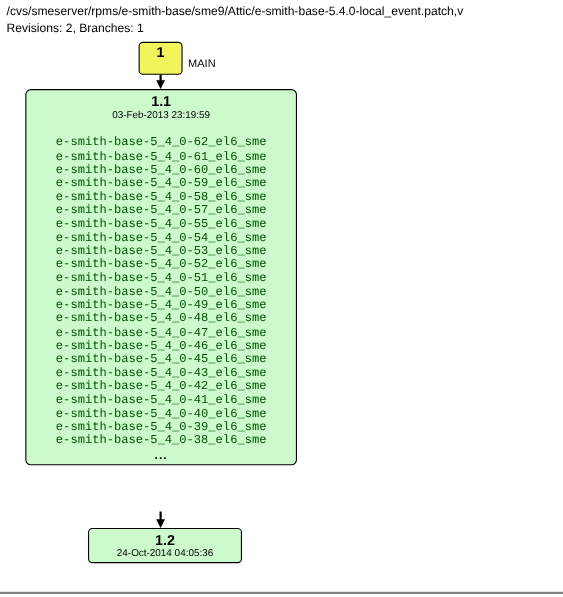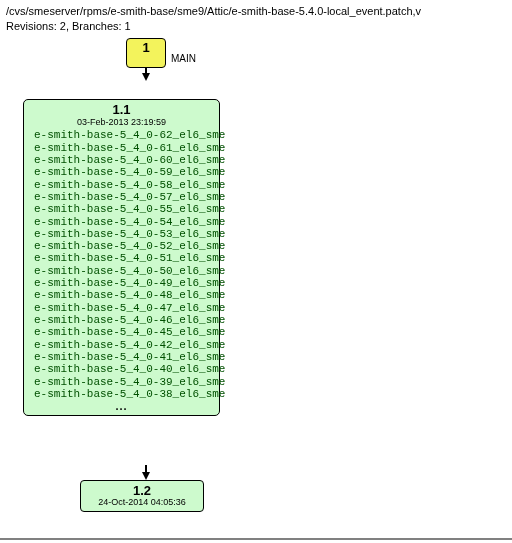--- a/index.html
+++ b/index.html
@@ -66,21 +66,21 @@
   .big-node .rev-number {
     font-family: "Helvetica","Arial",sans-serif;
     font-weight: bold;
     font-size: 13px;
     color: #000000;
   }
   .big-node .date {
     font-family: "Helvetica","Arial",sans-serif;
     font-size: 9px;
     color: #000000;
-    margin-bottom: 2px;
+    margin-bottom: 15px;
   }
   .big-node .tag-line {
     white-space: nowrap;
   }
   .big-node .ellipsis {
     font-family: "Helvetica","Arial",sans-serif;
     font-size: 11px;
     color: #000000;
     font-weight: bold;
     letter-spacing: 1px;
@@ -115,50 +115,51 @@
 <div class="graph-area">
 
   <div class="node yellow small-branch" style="left:126px; top:3px; width:40px;">
     <div class="rev-number">1</div>
     <div style="font-size:10px;padding-left:36px;">MAIN</div>
   </div>
 
   <div class="edge" style="left:145px; top:33px; height:6px;"></div>
   <div class="arrowhead" style="left:142px; top:38px;"></div>
 
-  <div class="big-node" style="left:23px; top:64px; width:197px;text-align:center;">
+  <div class="big-node" style="left:23px; top:46px; width:247px;text-align:center;">
     <div class="rev-number">1.1</div>
     <div class="date">03-Feb-2013 23:19:59</div>
     <div class="tag-line">e-smith-base-5_4_0-62_el6_sme</div>
     <div class="tag-line">e-smith-base-5_4_0-61_el6_sme</div>
     <div class="tag-line">e-smith-base-5_4_0-60_el6_sme</div>
     <div class="tag-line">e-smith-base-5_4_0-59_el6_sme</div>
     <div class="tag-line">e-smith-base-5_4_0-58_el6_sme</div>
     <div class="tag-line">e-smith-base-5_4_0-57_el6_sme</div>
     <div class="tag-line">e-smith-base-5_4_0-55_el6_sme</div>
     <div class="tag-line">e-smith-base-5_4_0-54_el6_sme</div>
     <div class="tag-line">e-smith-base-5_4_0-53_el6_sme</div>
     <div class="tag-line">e-smith-base-5_4_0-52_el6_sme</div>
     <div class="tag-line">e-smith-base-5_4_0-51_el6_sme</div>
     <div class="tag-line">e-smith-base-5_4_0-50_el6_sme</div>
     <div class="tag-line">e-smith-base-5_4_0-49_el6_sme</div>
     <div class="tag-line">e-smith-base-5_4_0-48_el6_sme</div>
     <div class="tag-line">e-smith-base-5_4_0-47_el6_sme</div>
     <div class="tag-line">e-smith-base-5_4_0-46_el6_sme</div>
     <div class="tag-line">e-smith-base-5_4_0-45_el6_sme</div>
+    <div class="tag-line">e-smith-base-5_4_0-43_el6_sme</div>
     <div class="tag-line">e-smith-base-5_4_0-42_el6_sme</div>
     <div class="tag-line">e-smith-base-5_4_0-41_el6_sme</div>
     <div class="tag-line">e-smith-base-5_4_0-40_el6_sme</div>
     <div class="tag-line">e-smith-base-5_4_0-39_el6_sme</div>
     <div class="tag-line">e-smith-base-5_4_0-38_el6_sme</div>
     <div class="ellipsis">...</div>
   </div>
 
   <div class="edge" style="left:145px; top:430px; height:8px;"></div>
   <div class="arrowhead" style="left:142px; top:437px;"></div>
 
-  <div class="node green" style="left:80px; top:445px; width:124px;">
+  <div class="node green" style="left:80px; top:445px; width:140px;">
     <div class="rev-number">1.2</div>
     <div class="date">24-Oct-2014 04:05:36</div>
   </div>
 
   <hr class="bottom-rule" style="position:absolute; left:0; right:0; top:503px; width:512px;">
 </div>
 
 </body></html>

